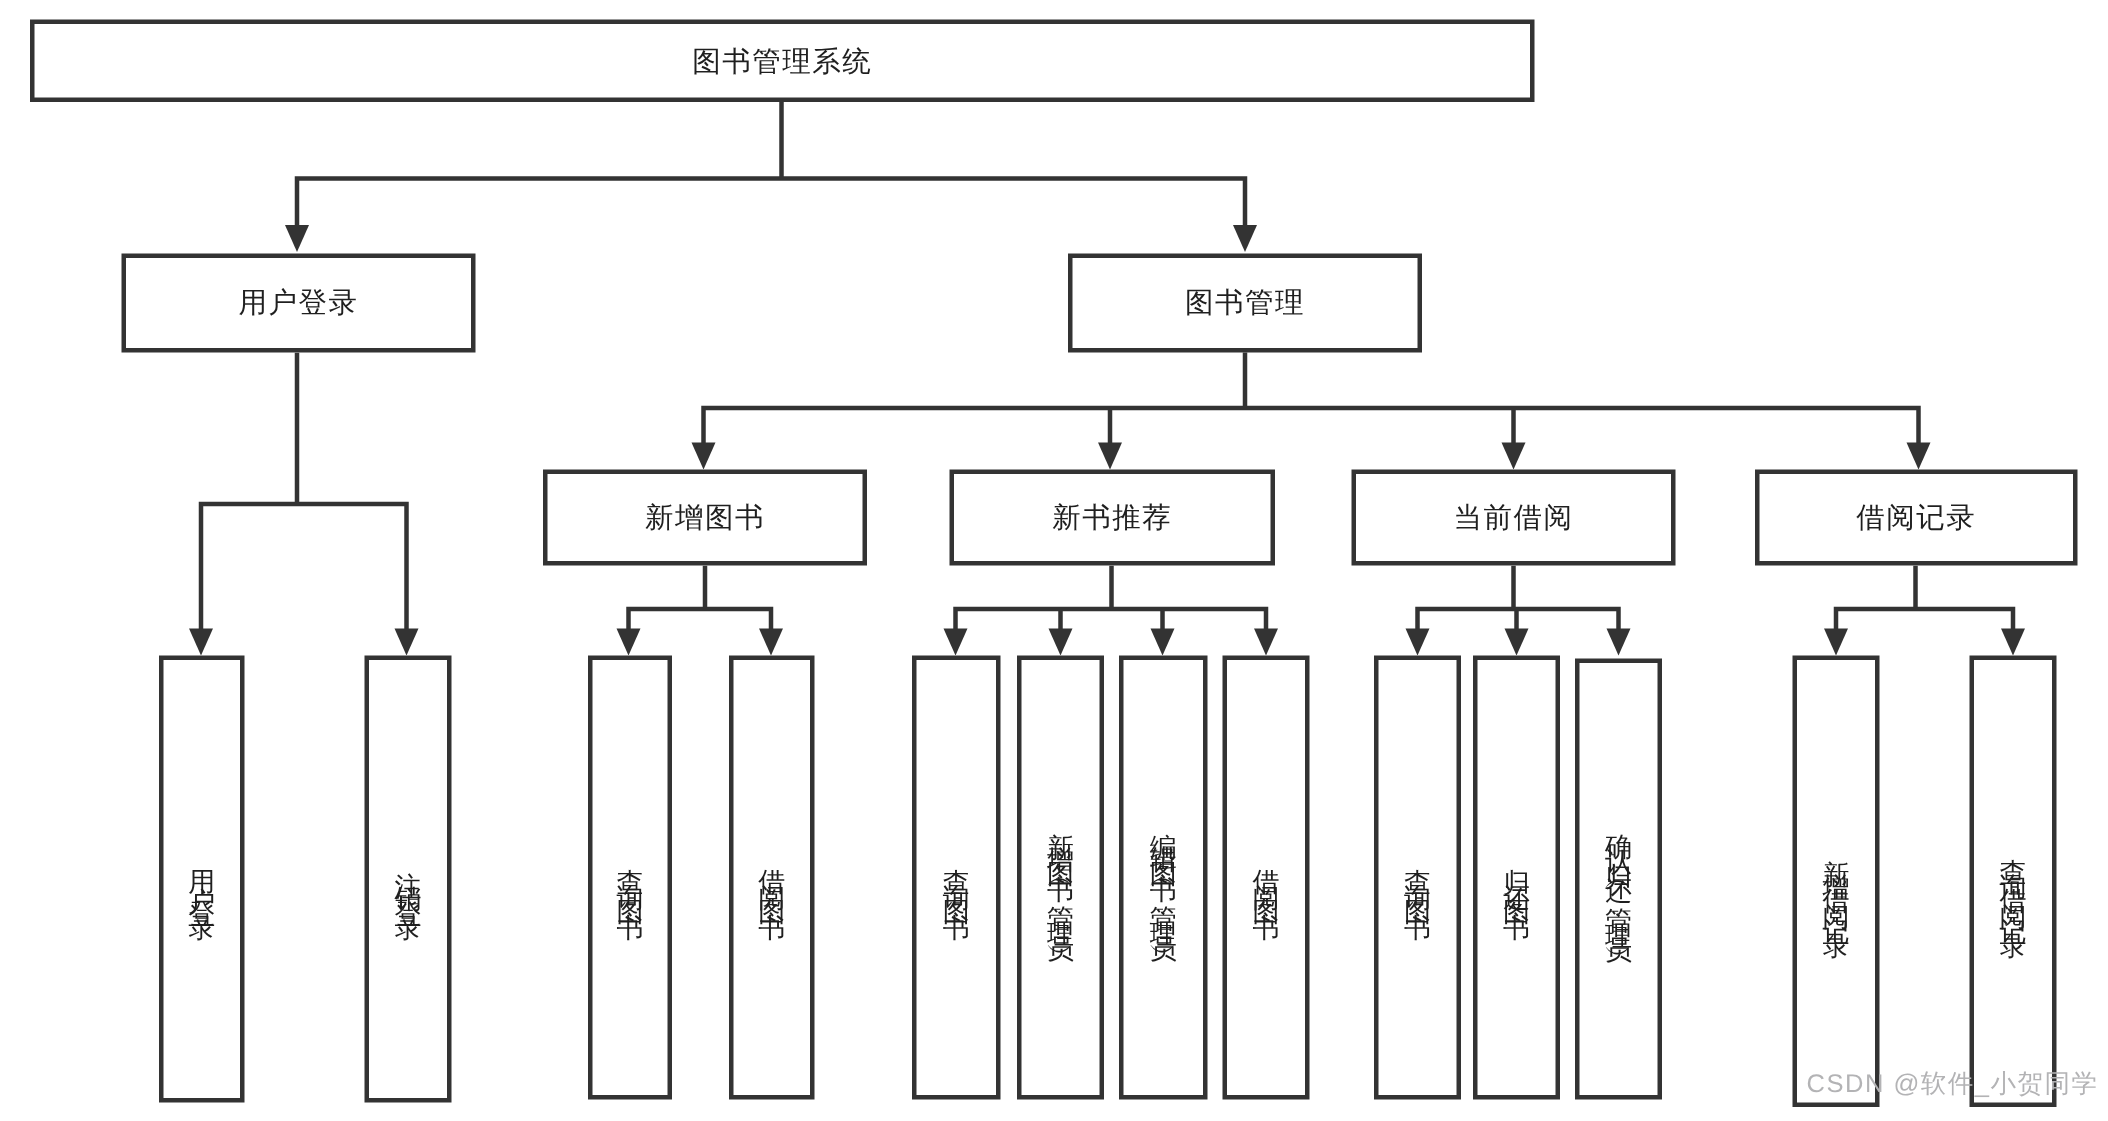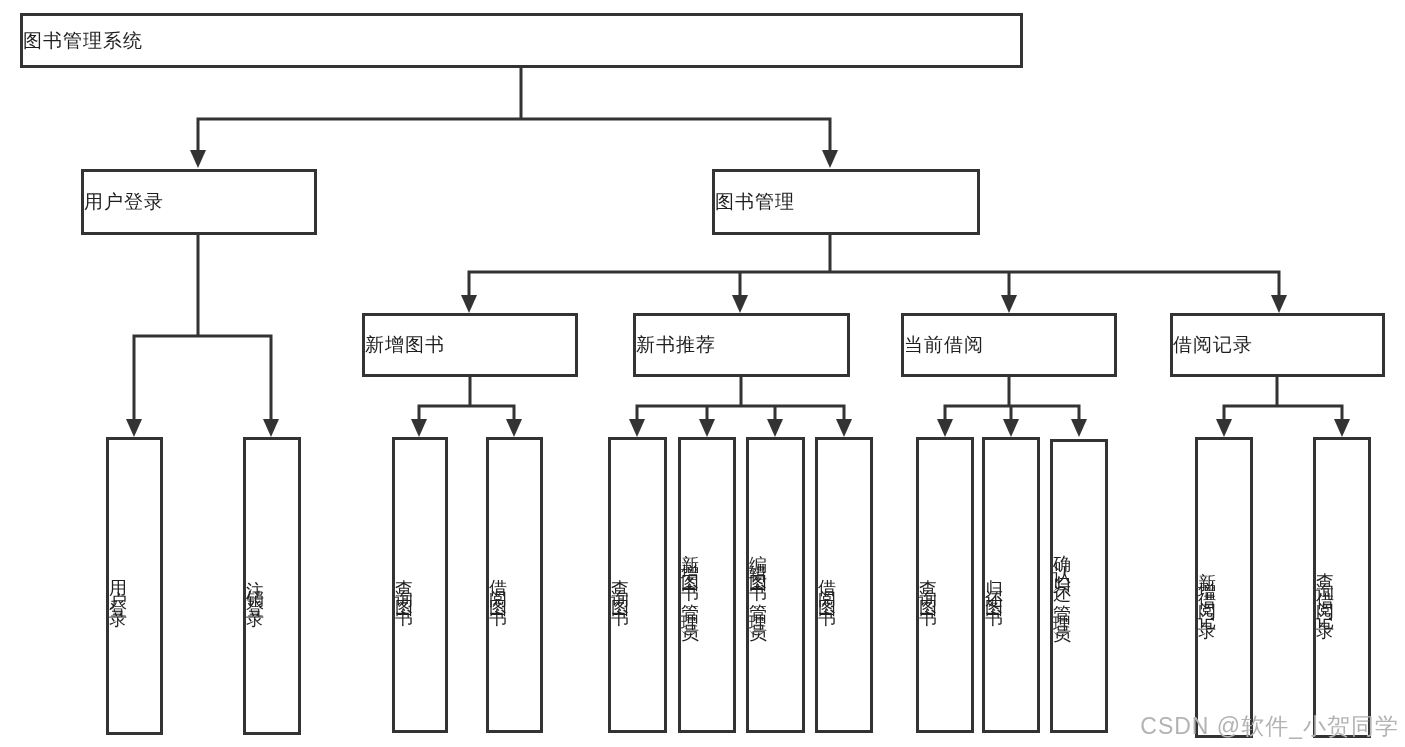--- a/index.html
+++ b/index.html
@@ -14,39 +14,39 @@
     background:#ffffff;
     font-family:"Liberation Sans","DejaVu Sans",sans-serif;
     overflow:hidden;
   }
   #connectors{position:absolute;left:0;top:0;width:1405px;height:747px;}
   .node{
     position:absolute;
     box-sizing:border-box;
     background:var(--fill);
     border:3px solid var(--line);
-    display:flex;align-items:center;
+    display:flex;align-items:center;justify-content:center;
     color:var(--text);
   }
   .hbox span{
     font-size:19px;
     letter-spacing:1px;
     white-space:nowrap;
   }
   .vbox span{
     writing-mode:vertical-rl;
     font-size:18px;
     letter-spacing:0.55em;
     line-height:1;
     white-space:nowrap;
   }
   #watermark{
     position:absolute;
     right:6px;top:711px;
-    font-size:23px;
+    font-size:17px;
     color:#b3b3b5;
     letter-spacing:1px;
     white-space:nowrap;
   }
 </style>
 </head>
 <body>
 
 <div id="canvas">
 
@@ -90,21 +90,21 @@
     </g>
   </svg>
 
   <div class="node hbox" style="left:20px;top:13px;width:1003px;height:55px">
     <span>图书管理系统</span>
   </div>
 
   <div class="node hbox" style="left:81px;top:169px;width:236px;height:66px">
     <span>用户登录</span>
   </div>
-  <div class="node hbox" style="left:712px;top:169px;width:268px;height:66px">
+  <div class="node hbox" style="left:712px;top:169px;width:236px;height:66px">
     <span>图书管理</span>
   </div>
 
   <div class="node hbox" style="left:362px;top:313px;width:216px;height:64px">
     <span>新增图书</span>
   </div>
   <div class="node hbox" style="left:633px;top:313px;width:217px;height:64px">
     <span>新书推荐</span>
   </div>
   <div class="node hbox" style="left:1170px;top:313px;width:215px;height:64px">

